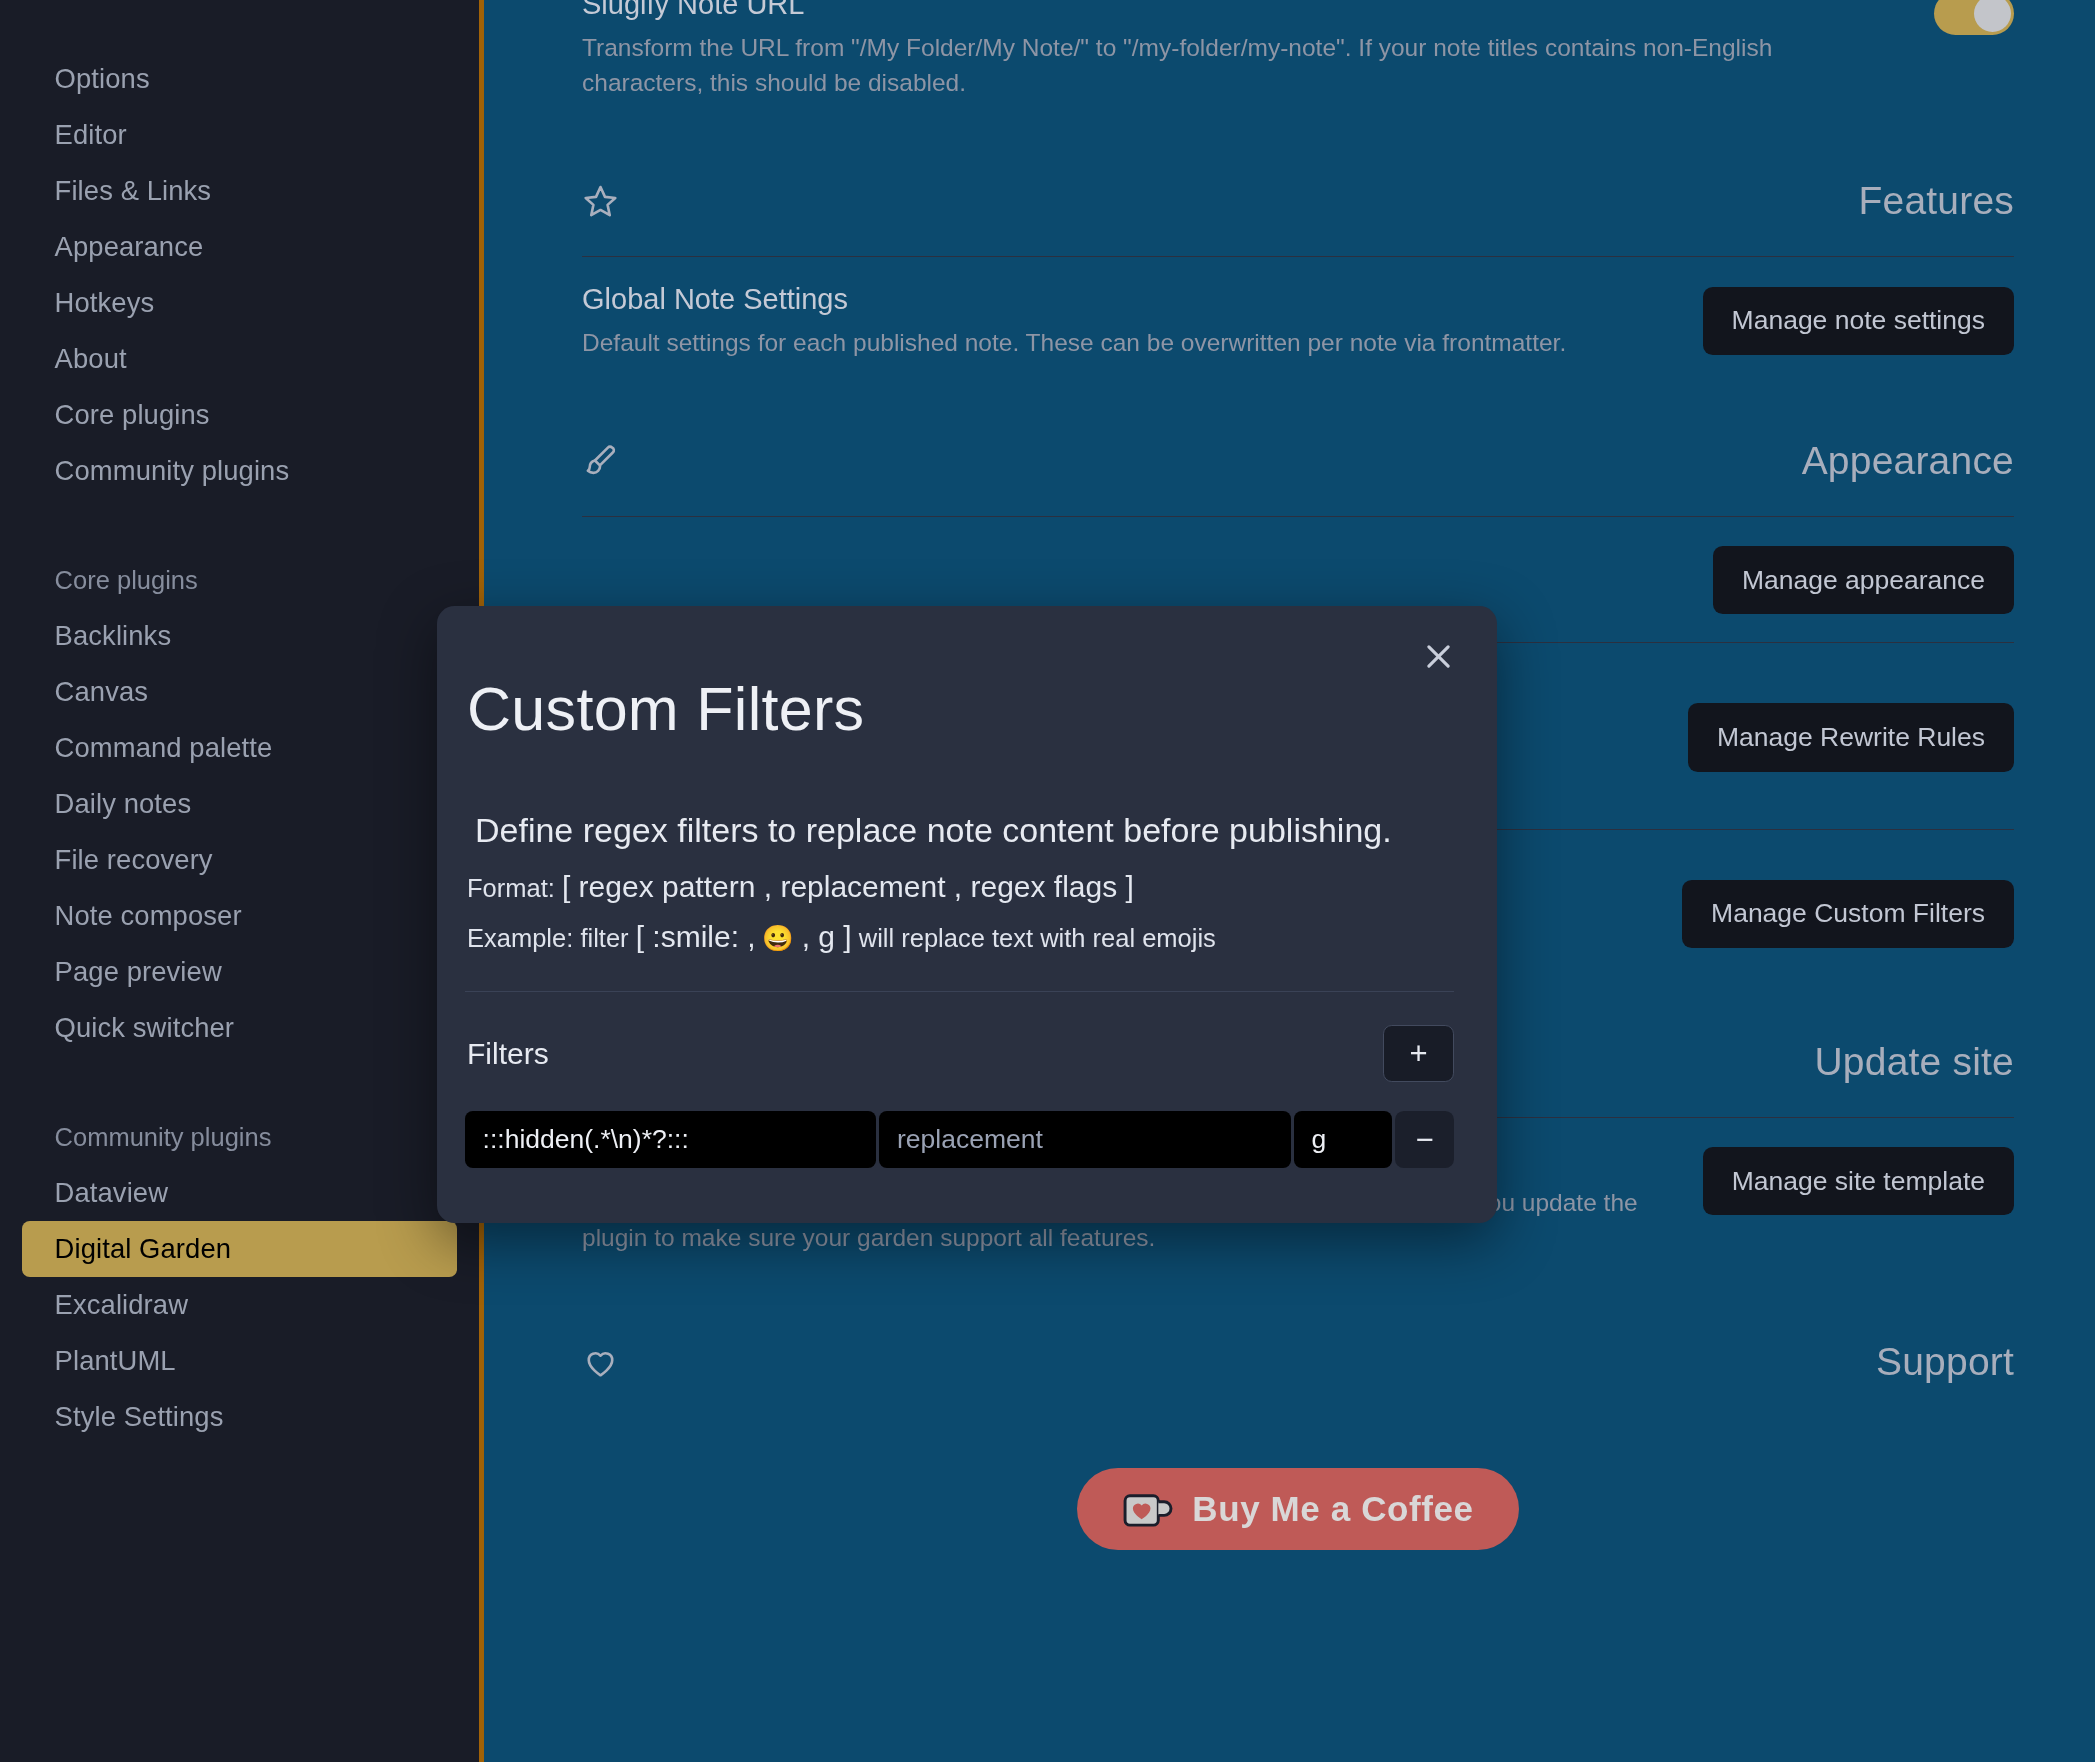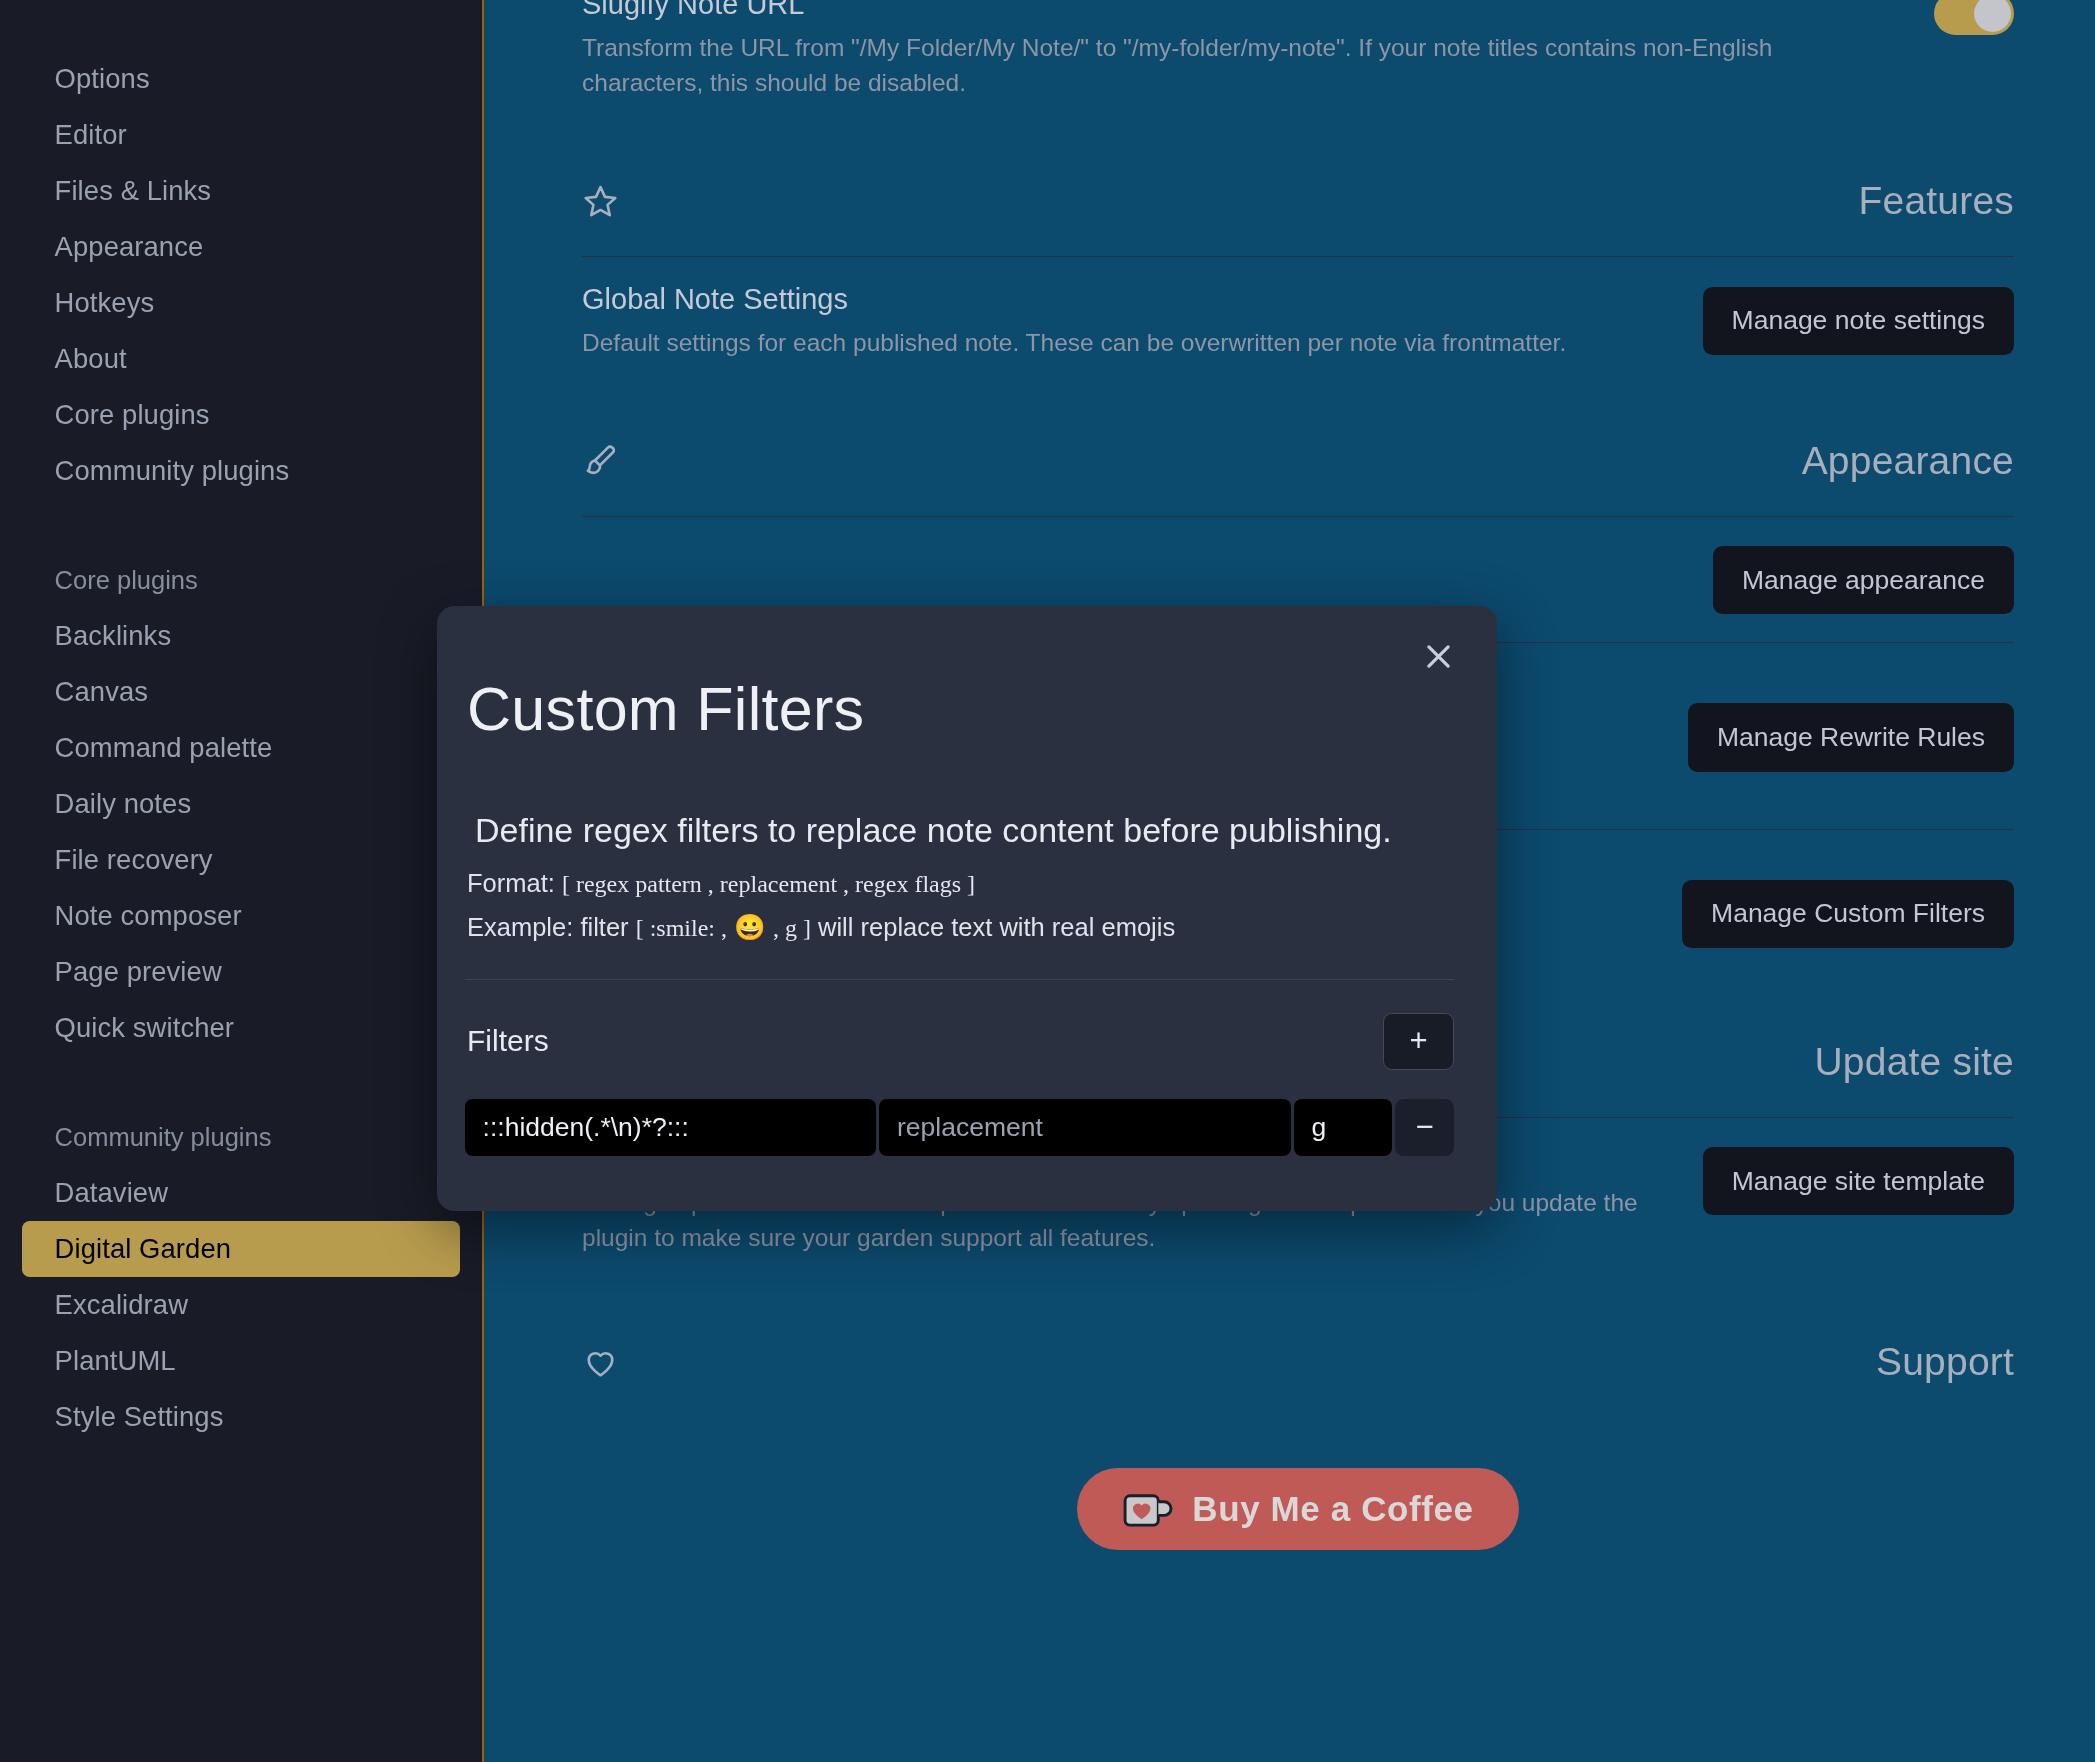--- a/index.html
+++ b/index.html
@@ -14,21 +14,21 @@
     width: 2096px; height: 1762px;
     display: flex;
     background: #1b1e2b;
   }
 
   
   .sidebar {
     width: 484px;
     height: 1762px;
     background: #191c27;
-    border-right: 2px solid #a16207;
+    border-right: 5px solid #a16207;
     padding-top: 51px;
     position: relative;
     flex: 0 0 484px;
   }
   .nav-item {
     height: 56px;
     line-height: 56px;
     padding: 0 21.6px 0 33px;
     margin: 0 21.6px 0 21.6px;
     color: #9aa1b0;
@@ -192,22 +192,22 @@
     margin-bottom: 15.7px;
     margin-left: 10px;
   }
   .modal-line {
     font-size: 25.5px;
     color: #dfe3ec;
     margin: 8.8px 0 0 2px;
     line-height: 1.4;
   }
   .modal-line code {
-    font-family: Liberation Serif, serif;
-    font-size: 24px;
+    font-family: Liberation Sans, sans-serif;
+    font-size: 30px;
     color: #e3e7ef;
   }
   .modal-hr {
     height: 1px;
     background: #3a4256;
     margin: 33px 0 0 0;
   }
   .filters-bar {
     display: flex;
     align-items: center;

